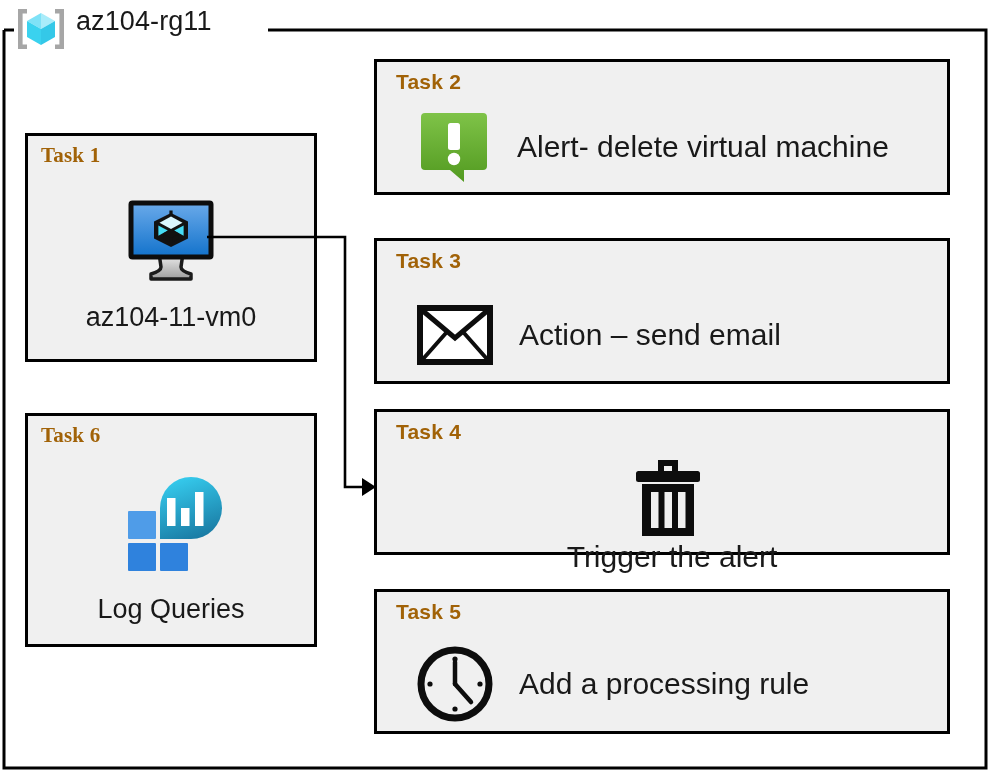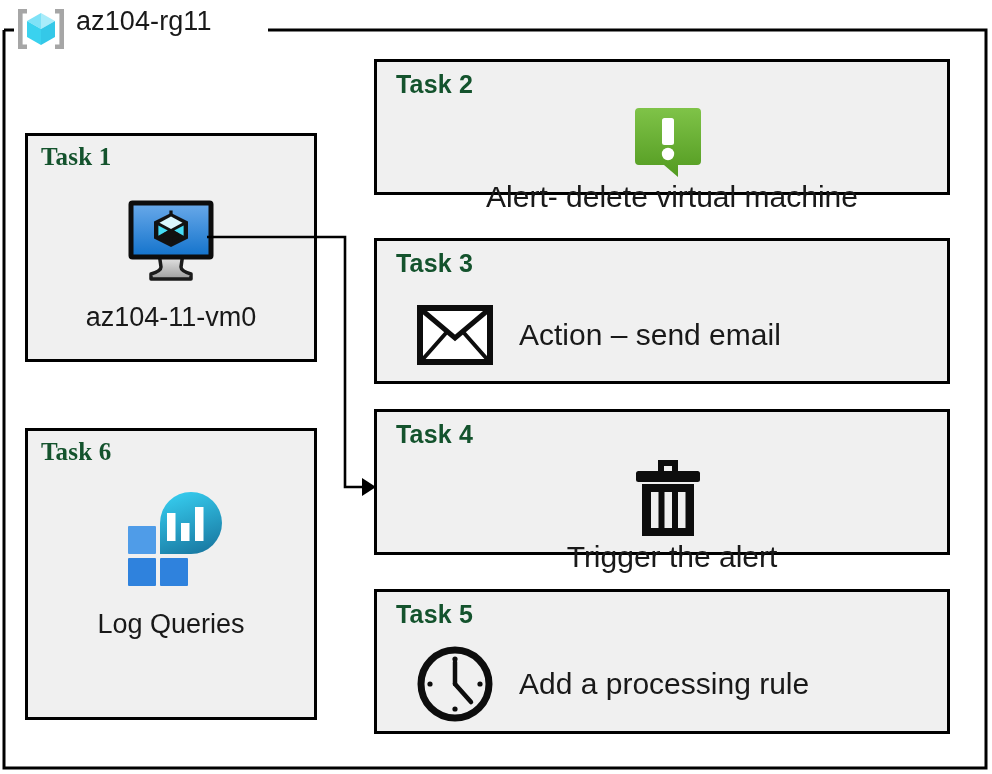--- a/index.html
+++ b/index.html
@@ -59,29 +59,29 @@
 
   
   .task-box {
     position: absolute;
     background: #f0f0f0;
     border: 3px solid #000000;
     box-sizing: border-box;
   }
   .task-title {
     position: absolute;
-    font-size: 25px;
+    font-size: 21px;
     font-weight: bold;
-    color: #14532d;
+    color: #a16207;
     letter-spacing: 0.2px;
   }
 
   
   #box-task1 { left: 25px;  top: 133px; width: 292px; height: 229px; }
-  #box-task6 { left: 25px;  top: 428px; width: 292px; height: 292px; }
+  #box-task6 { left: 25px;  top: 413px; width: 292px; height: 234px; }
   #box-task1 .task-title,
   #box-task6 .task-title { left: 13px; top: 7px; font-family: Liberation Serif, serif; }
 
   .left-icon-wrap {
     position: absolute;
     left: 0; right: 0;
     display: flex;
     justify-content: center;
     align-items: center;
   }
@@ -105,21 +105,21 @@
   #box-task5 { left: 374px; top: 589px; width: 576px; height: 145px; }
   .task-box.right .task-title { left: 19px; top: 8px; }
 
   .right-row {
     position: absolute;
     left: 22px;
     right: 10px;
     display: flex;
     align-items: center;
   }
-  #box-task2 .right-row { top: 42px; height: 86px; flex-direction: column; }
+  #box-task2 .right-row { top: 42px; height: 86px; }
   #box-task3 .right-row { top: 48px; height: 92px; }
   #box-task4 .right-row { top: 44px; height: 96px; flex-direction: column; }
   #box-task5 .right-row { top: 44px; height: 96px; }
 
   .right-icon {
     flex: 0 0 auto;
     display: flex;
     align-items: center;
     justify-content: center;
   }

